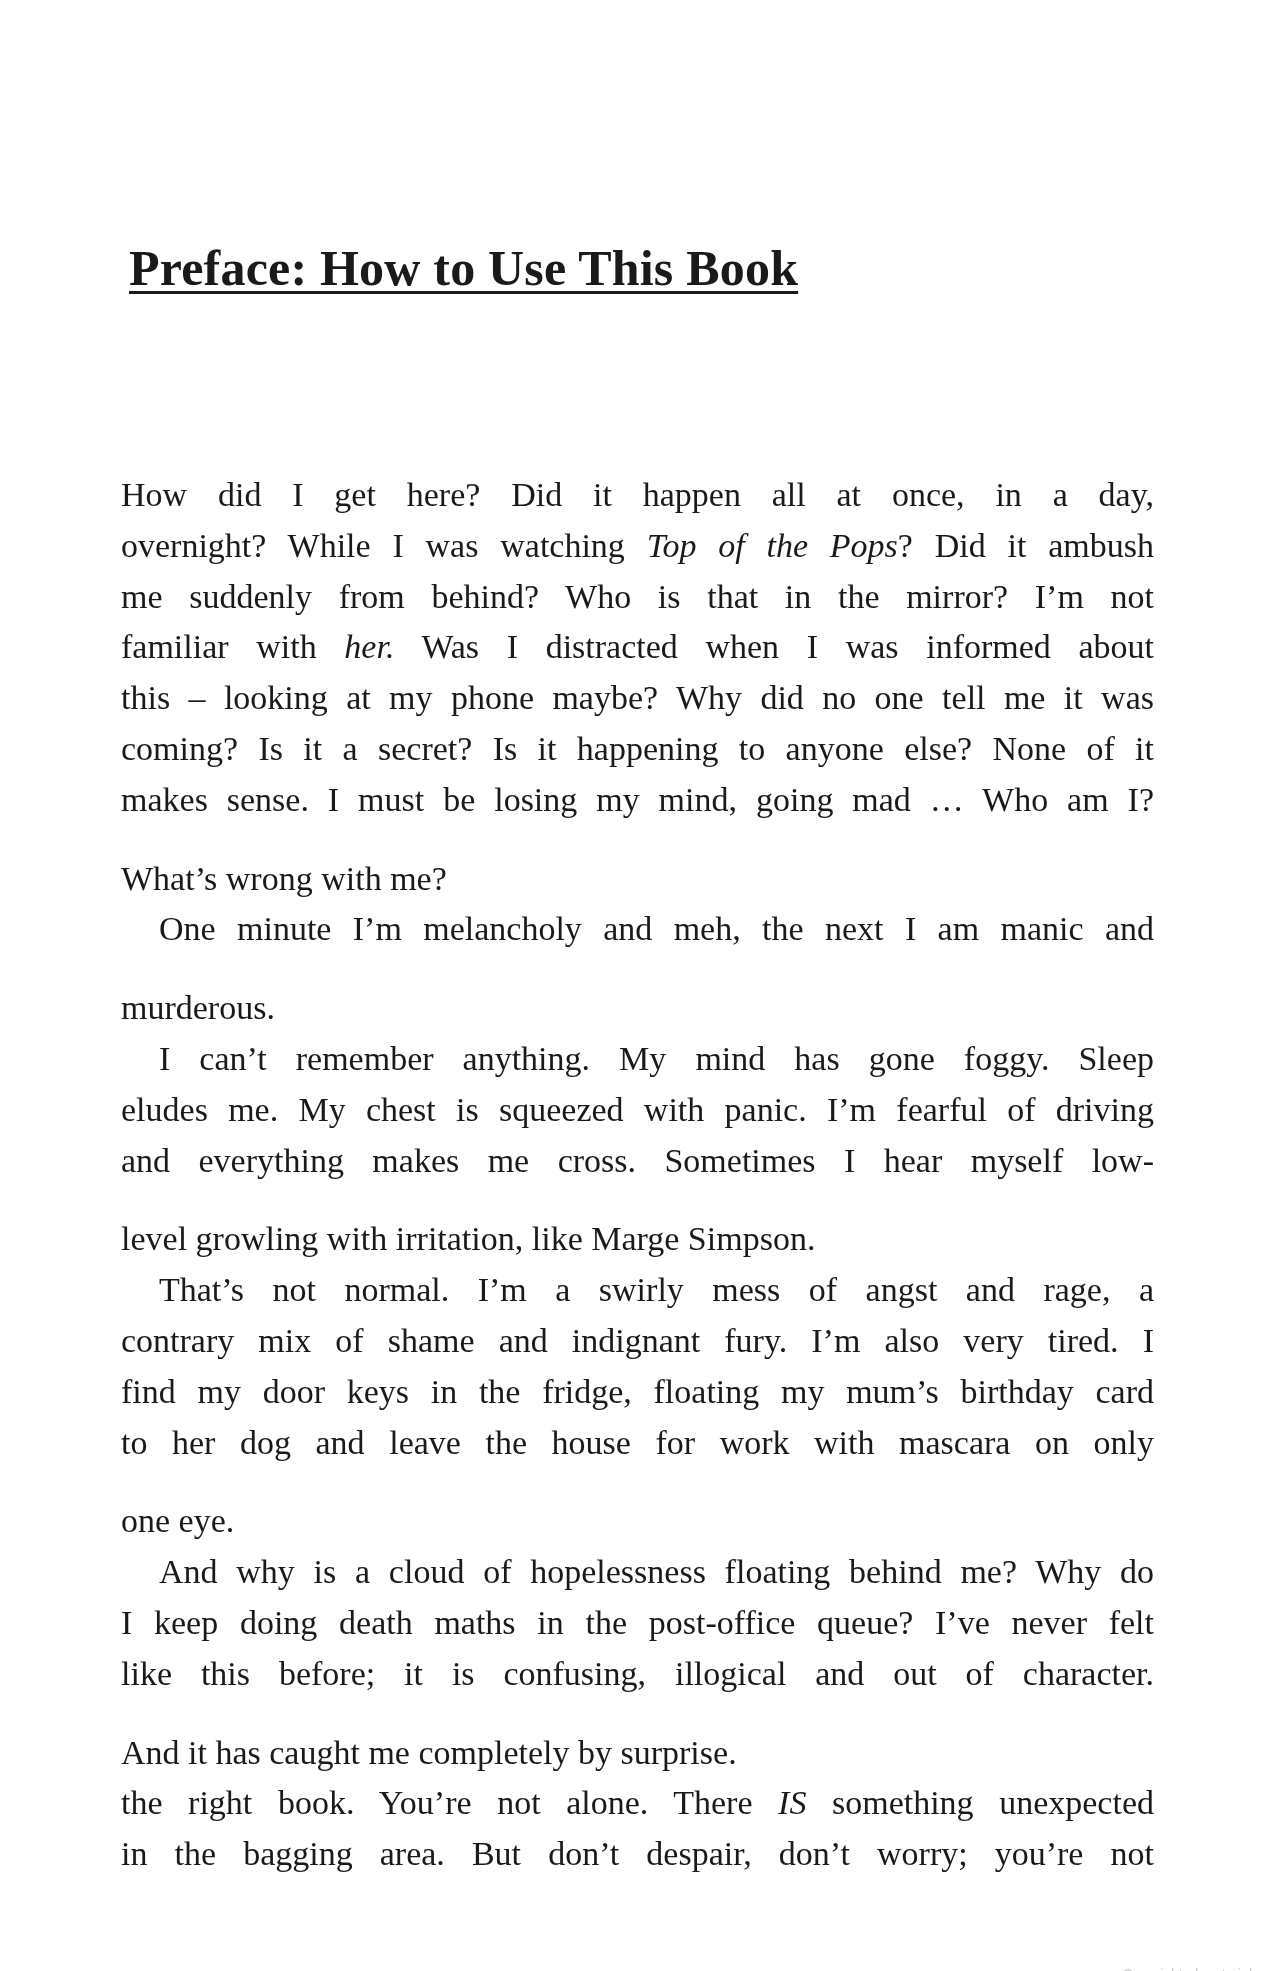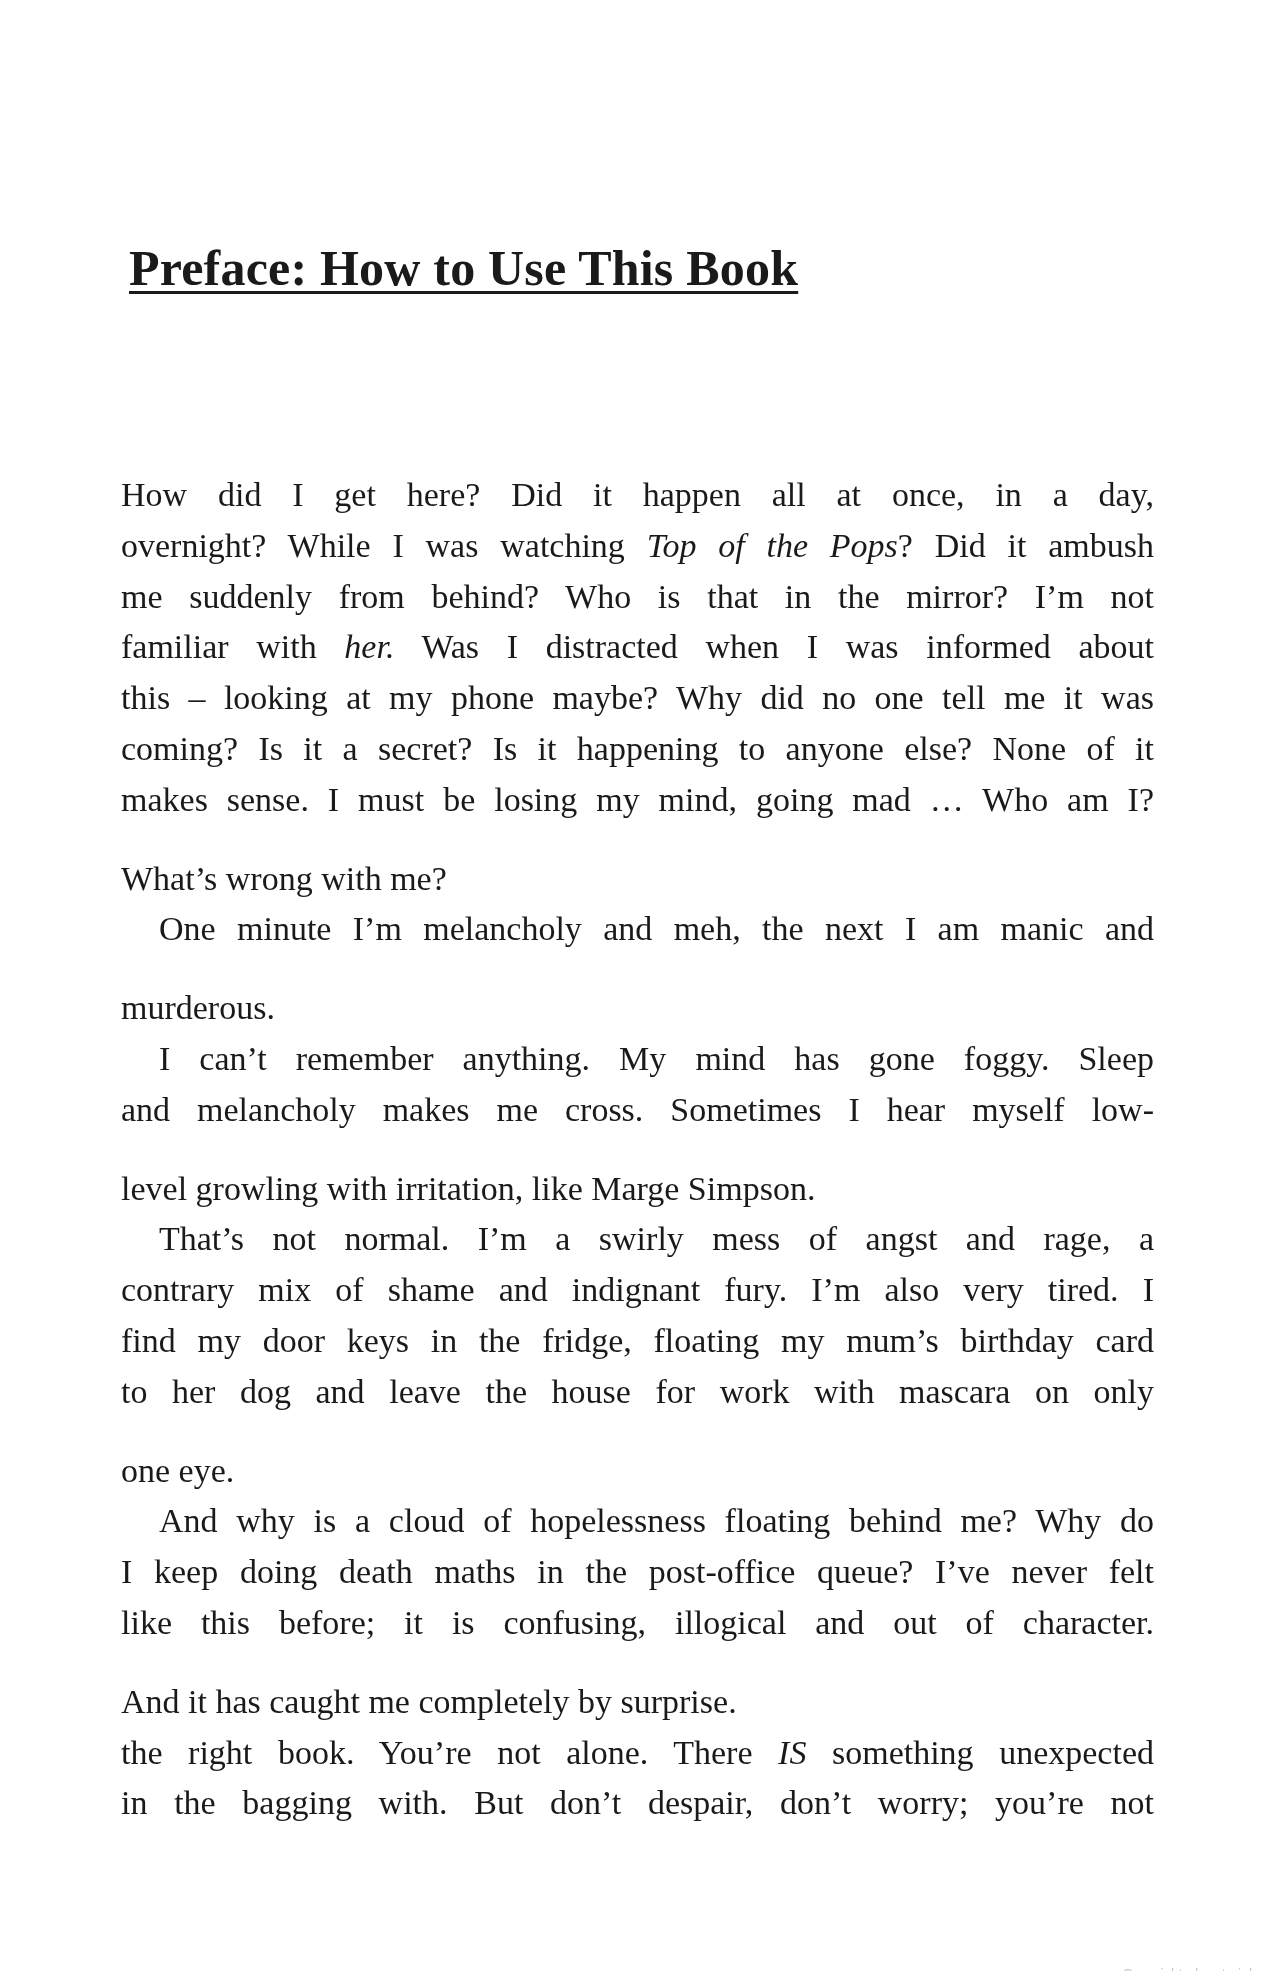--- a/index.html
+++ b/index.html
@@ -89,36 +89,37 @@
         <span class="line">coming? Is it a secret? Is it happening to anyone else? None of it</span>
         <span class="line">makes sense. I must be losing my mind, going mad … Who am I?</span>
         <span class="line end">What’s wrong with me?</span>
       </div>
       <div class="para">
         <span class="line first">One minute I’m melancholy and meh, the next I am manic and</span>
         <span class="line end">murderous.</span>
       </div>
       <div class="para">
         <span class="line first">I can’t remember anything. My mind has gone foggy. Sleep</span>
-        <span class="line">and melancholy makes me cross. Sometimes I hear myself low-</span>
+        <span class="line">eludes me. My chest is squeezed with panic. I’m fearful of driving</span>
+        <span class="line">and everything makes me cross. Sometimes I hear myself low-</span>
         <span class="line end">level growling with irritation, like Marge Simpson.</span>
       </div>
       <div class="para">
         <span class="line first">That’s not normal. I’m a swirly mess of angst and rage, a</span>
         <span class="line">contrary mix of shame and indignant fury. I’m also very tired. I</span>
         <span class="line">find my door keys in the fridge, floating my mum’s birthday card</span>
         <span class="line">to her dog and leave the house for work with mascara on only</span>
         <span class="line end">one eye.</span>
       </div>
       <div class="para">
         <span class="line first">And why is a cloud of hopelessness floating behind me? Why do</span>
         <span class="line">I keep doing death maths in the post-office queue? I’ve never felt</span>
         <span class="line">like this before; it is confusing, illogical and out of character.</span>
         <span class="line end">And it has caught me completely by surprise.</span>
       </div>
       <div class="para">
         <span class="line">the right book. You’re not alone. There <em>IS</em> something unexpected</span>
-        <span class="line">in the bagging with. But don’t despair, don’t worry; you’re not</span>
+        <span class="line">in the bagging area. But don’t despair, don’t worry; you’re not</span>
       </div>
     </div>
 </div>
 
 <div class="watermark">Copyrighted material</div>
 
 </body></html>

